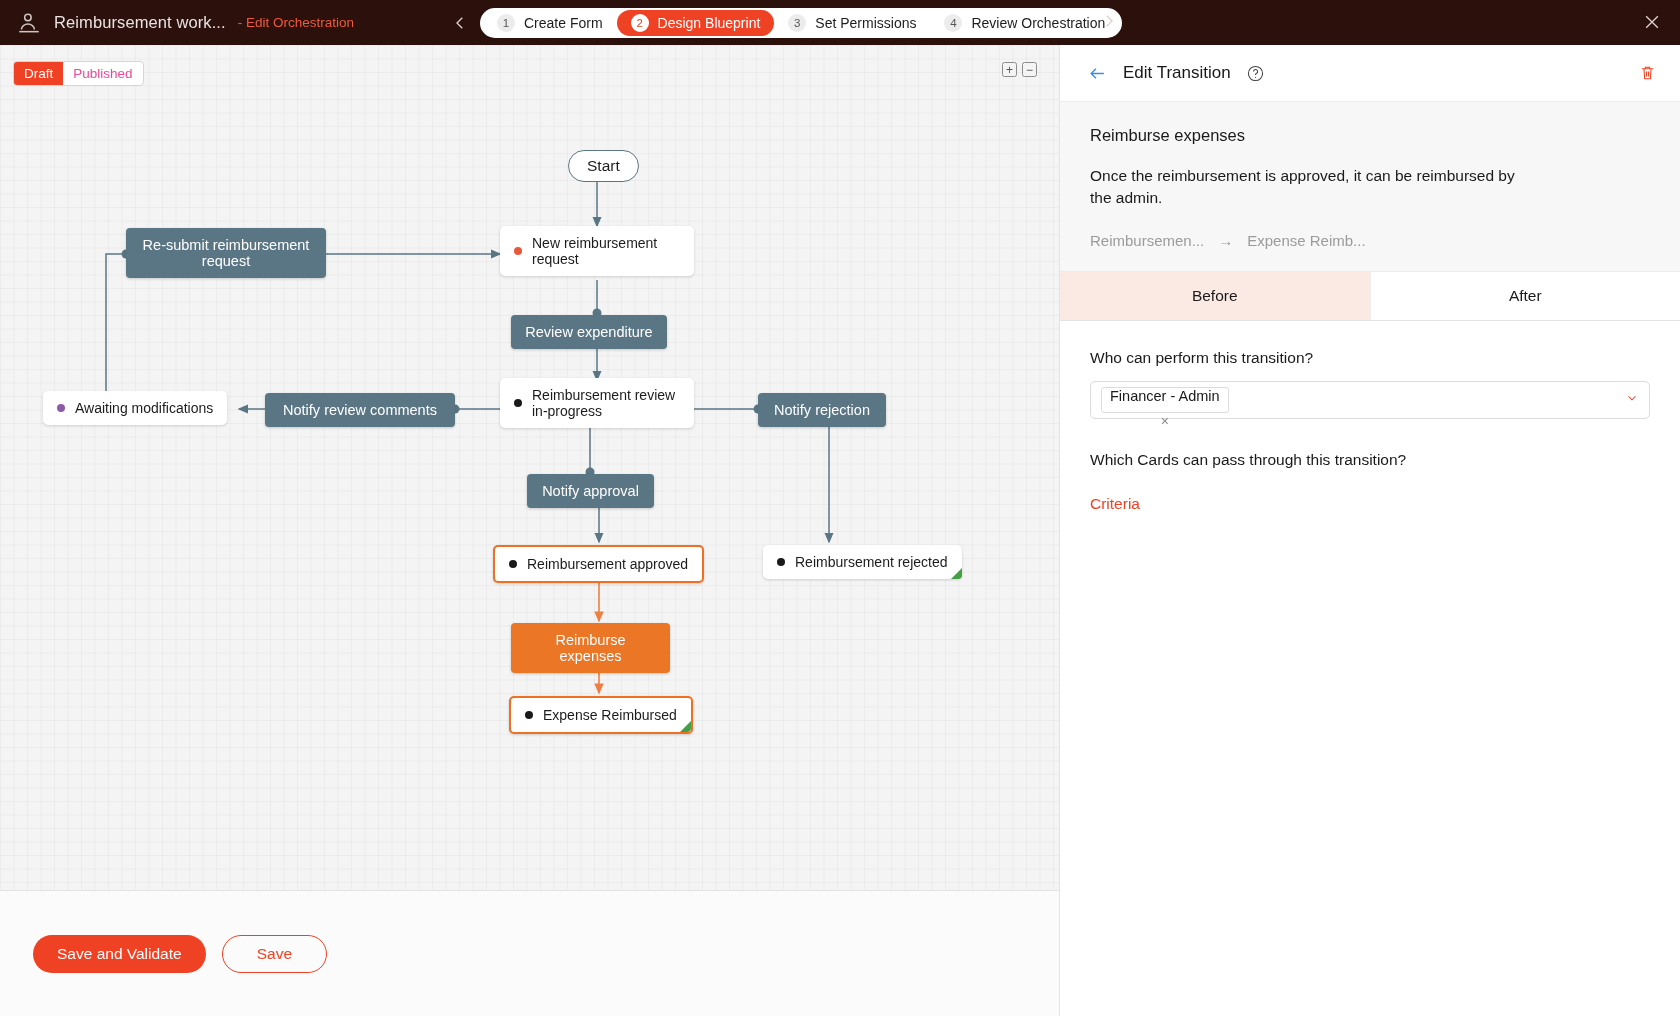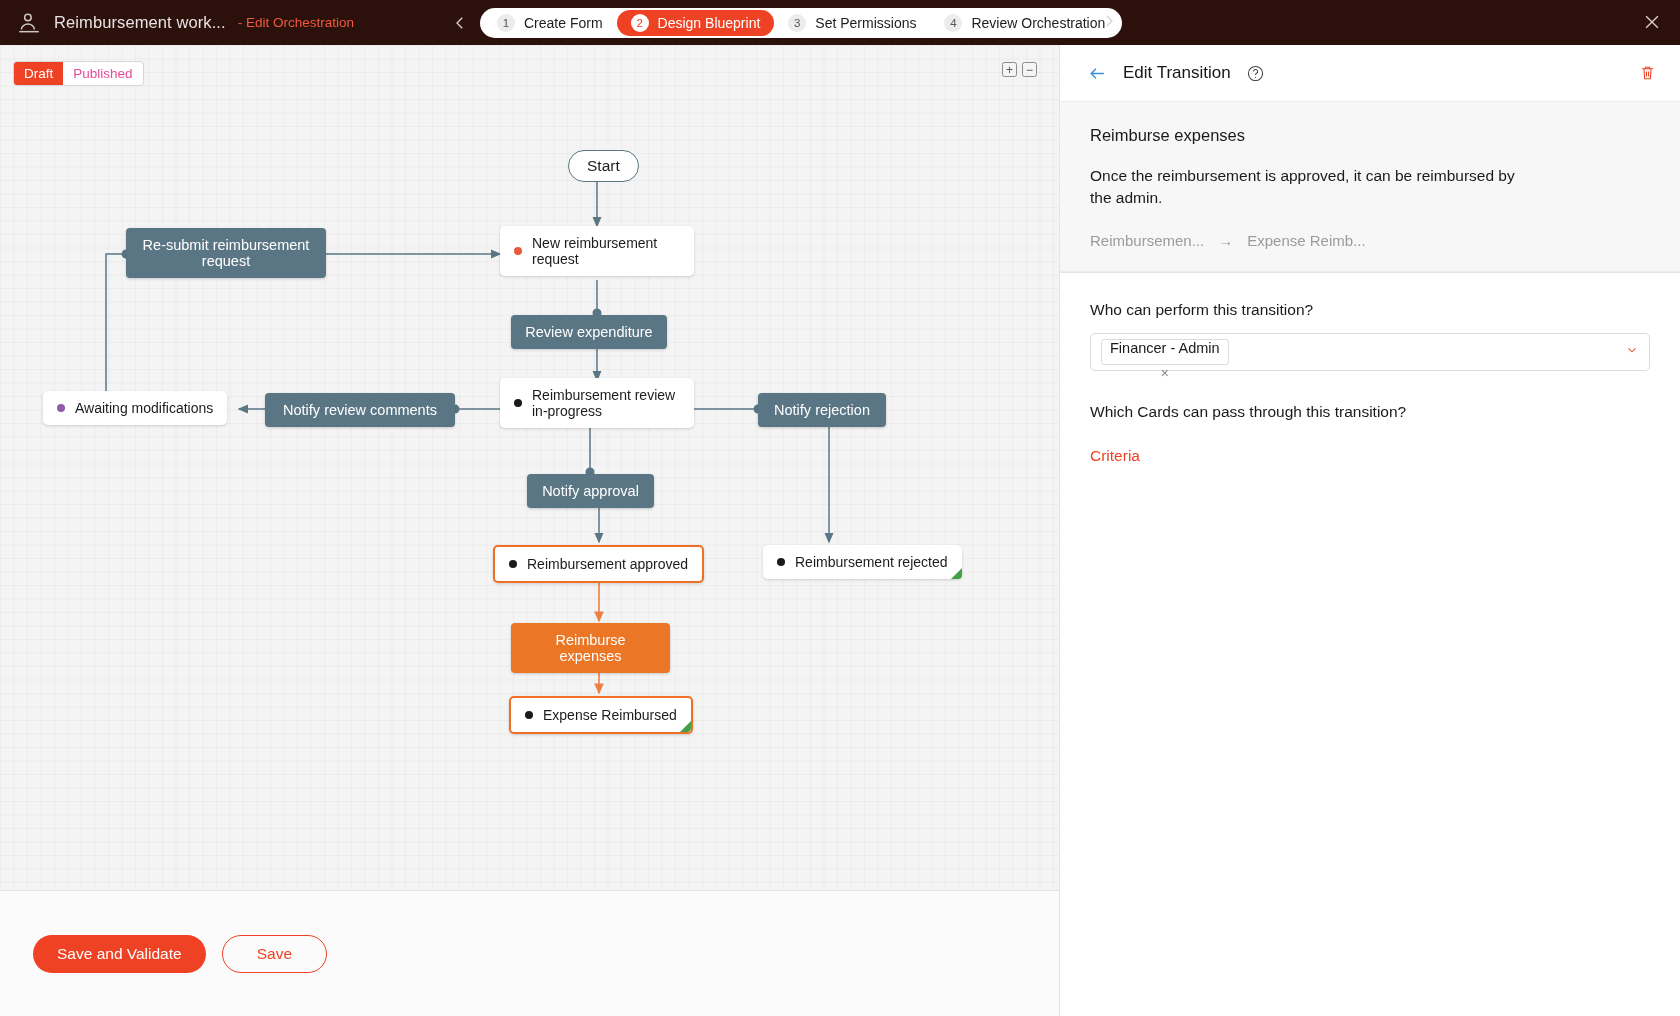--- a/index.html
+++ b/index.html
@@ -343,20 +343,22 @@
     <div class="info-title">Reimburse expenses</div>
     <div class="info-desc">Once the reimbursement is approved, it can be reimbursed by the admin.</div>
     <div class="info-path">
       <span>Reimbursemen...</span>
       <span>→</span>
       <span>Expense Reimb...</span>
     </div>
   </div>
 
   <div class="tabs">
+    <div class="tab active">Before</div>
+    <div class="tab">After</div>
   </div>
 
   <div class="panel-body">
     <div class="field-label">Who can perform this transition?</div>
     <div class="multiselect">
       <span class="chip">
         <span>Financer - Admin</span>
         <span class="chip-x">×</span>
       </span>
       <span class="ms-caret">

